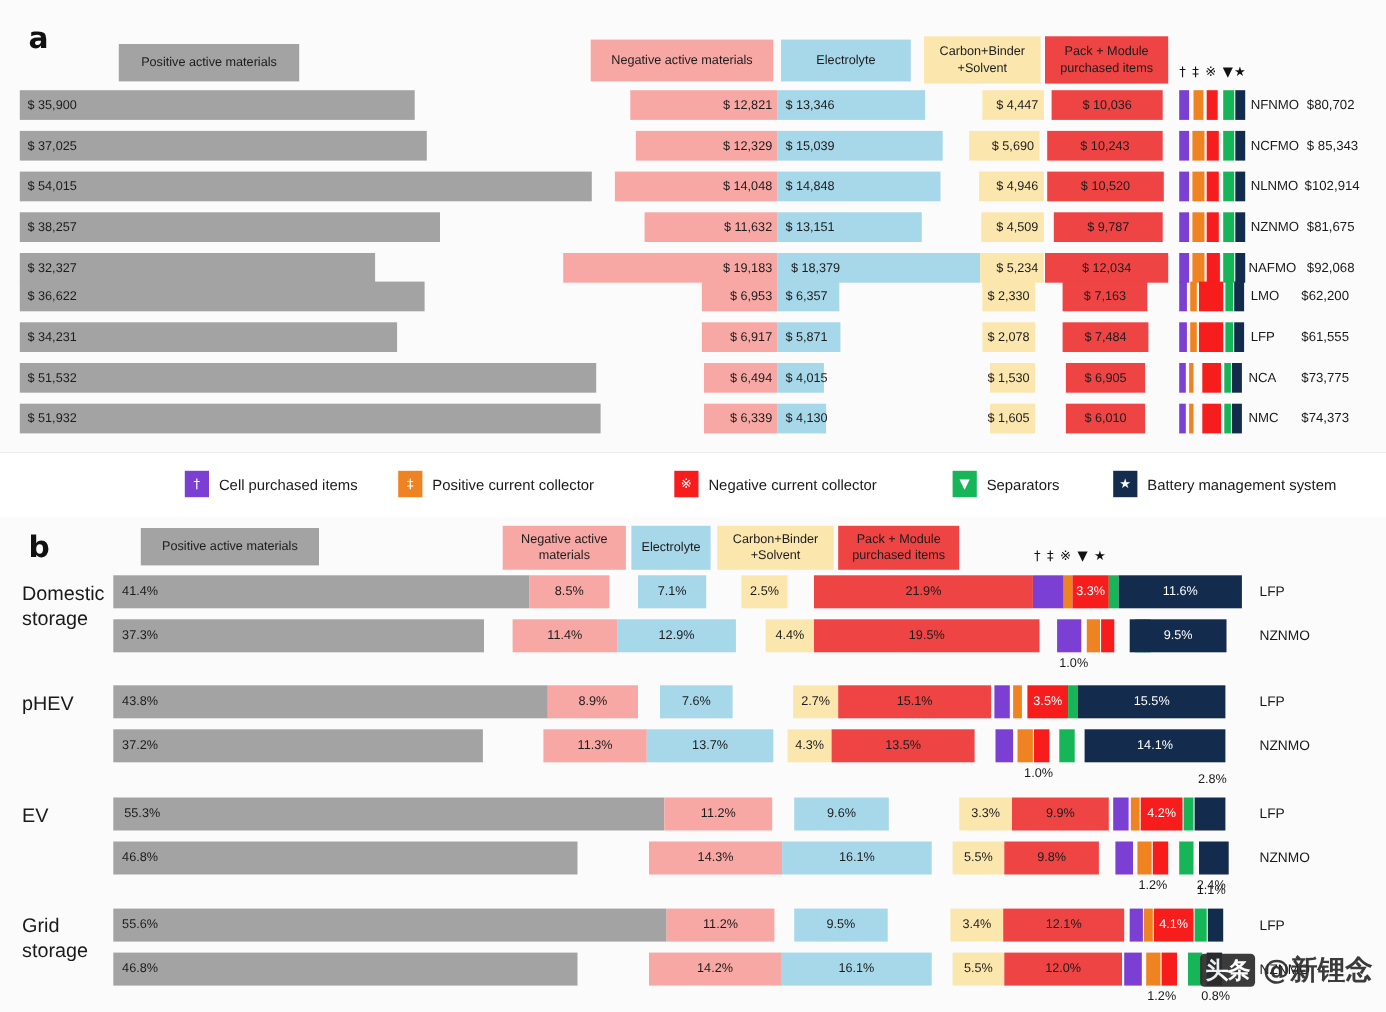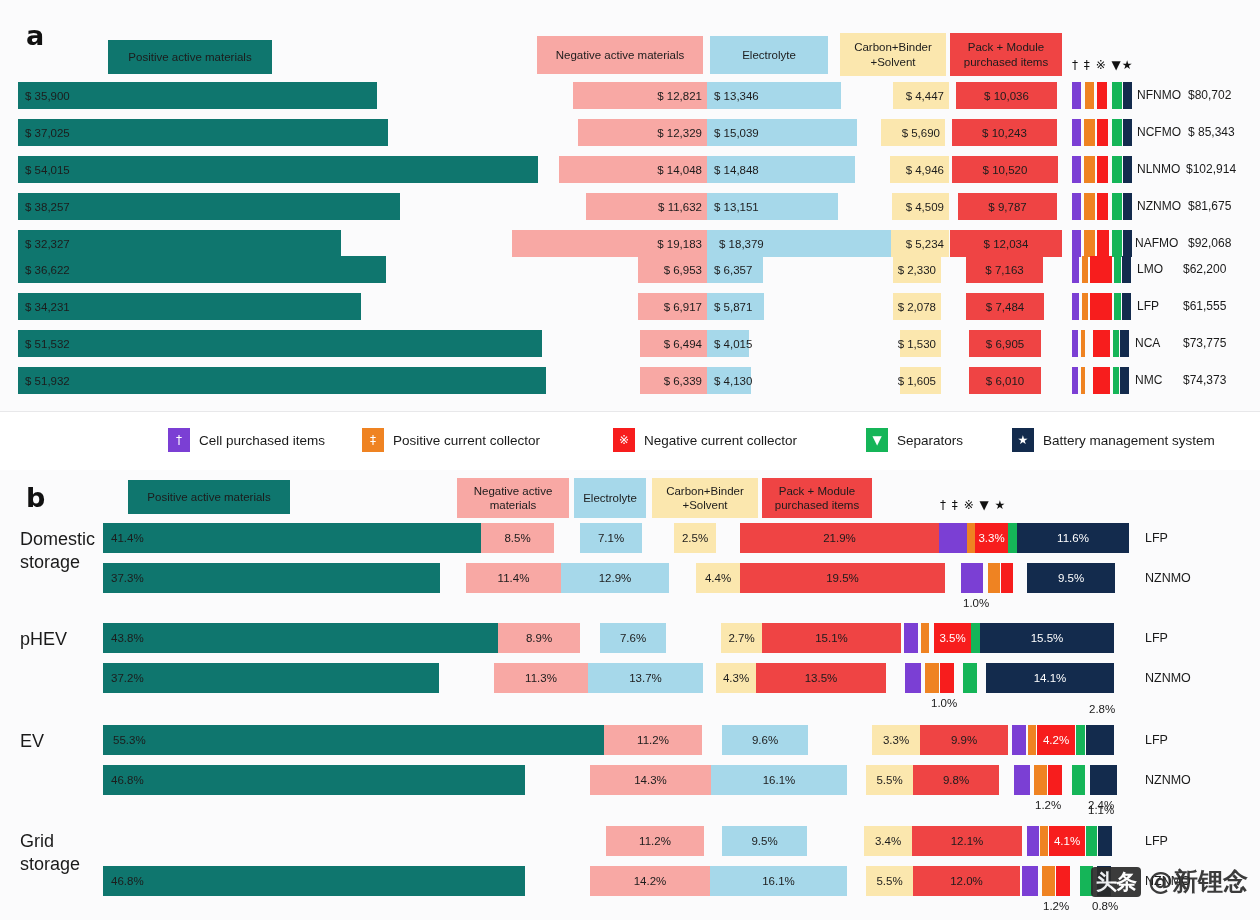--- a/index.html
+++ b/index.html
@@ -27,21 +27,21 @@
   .row { position:absolute; height:27px; }
   .seg {
     position:absolute; height:27px; display:flex; align-items:center;
     font-size:11.5px; color:#1c1c1c; white-space:nowrap;
   }
   .seg.lbl-left  { justify-content:flex-start; padding-left:7px; }
   .seg.lbl-right { justify-content:flex-end;   padding-right:5px; }
   .seg.lbl-center{ justify-content:center; }
   .seg.nolabel { font-size:0; }
 
-  .c-pos  { background:#0f766e; }
+  .c-pos  { background:#a3a3a3; }
   .c-neg  { background:#f8a8a4; }
   .c-ely  { background:#a6d8ea; }
   .c-cbs  { background:#fbe7ae; }
   .c-pack { background:#ef4444; }
   .c-cell { background:#7b3fd4; }
   .c-pcc  { background:#ef8322; }
   .c-ncc  { background:#f71d1d; }
   .c-sep  { background:#15b558; }
   .c-bms  { background:#132b4d; }
 
@@ -403,20 +403,21 @@
     <div class="bseg c-bms" style="left:1090px; width:27px;"></div>
     <div class="callout" style="left:1035px; top:34px;">1.2%</div>
     <div class="callout" style="left:1088px; top:34px;">2.4%</div>
     <div class="chem" style="left:1145px; top:8px;">NZNMO</div>
   </div>
 
   <div class="grouplabel" style="left:20px; top:360px;">Grid
 storage</div>
 
   <div class="row" style="top:356px; left:0; width:1260px; height:30px;">
+    <div class="bseg c-pos left" style="left:103px; width:503px;">55.6%</div>
     <div class="bseg c-neg" style="left:606px; width:98px;">11.2%</div>
     <div class="bseg c-ely" style="left:722px; width:85px;">9.5%</div>
     <div class="bseg c-cbs" style="left:864px; width:48px;">3.4%</div>
     <div class="bseg c-pack" style="left:912px; width:110px;">12.1%</div>
     <div class="bseg c-cell" style="left:1027px; width:12px;"></div>
     <div class="bseg c-pcc" style="left:1040px; width:8px;"></div>
     <div class="bseg c-ncc dark" style="left:1049px; width:36px;">4.1%</div>
     <div class="bseg c-sep" style="left:1086px; width:11px;"></div>
     <div class="bseg c-bms" style="left:1098px; width:14px;"></div>
     <div class="callout" style="left:1088px; top:-22px;">1.1%</div>

